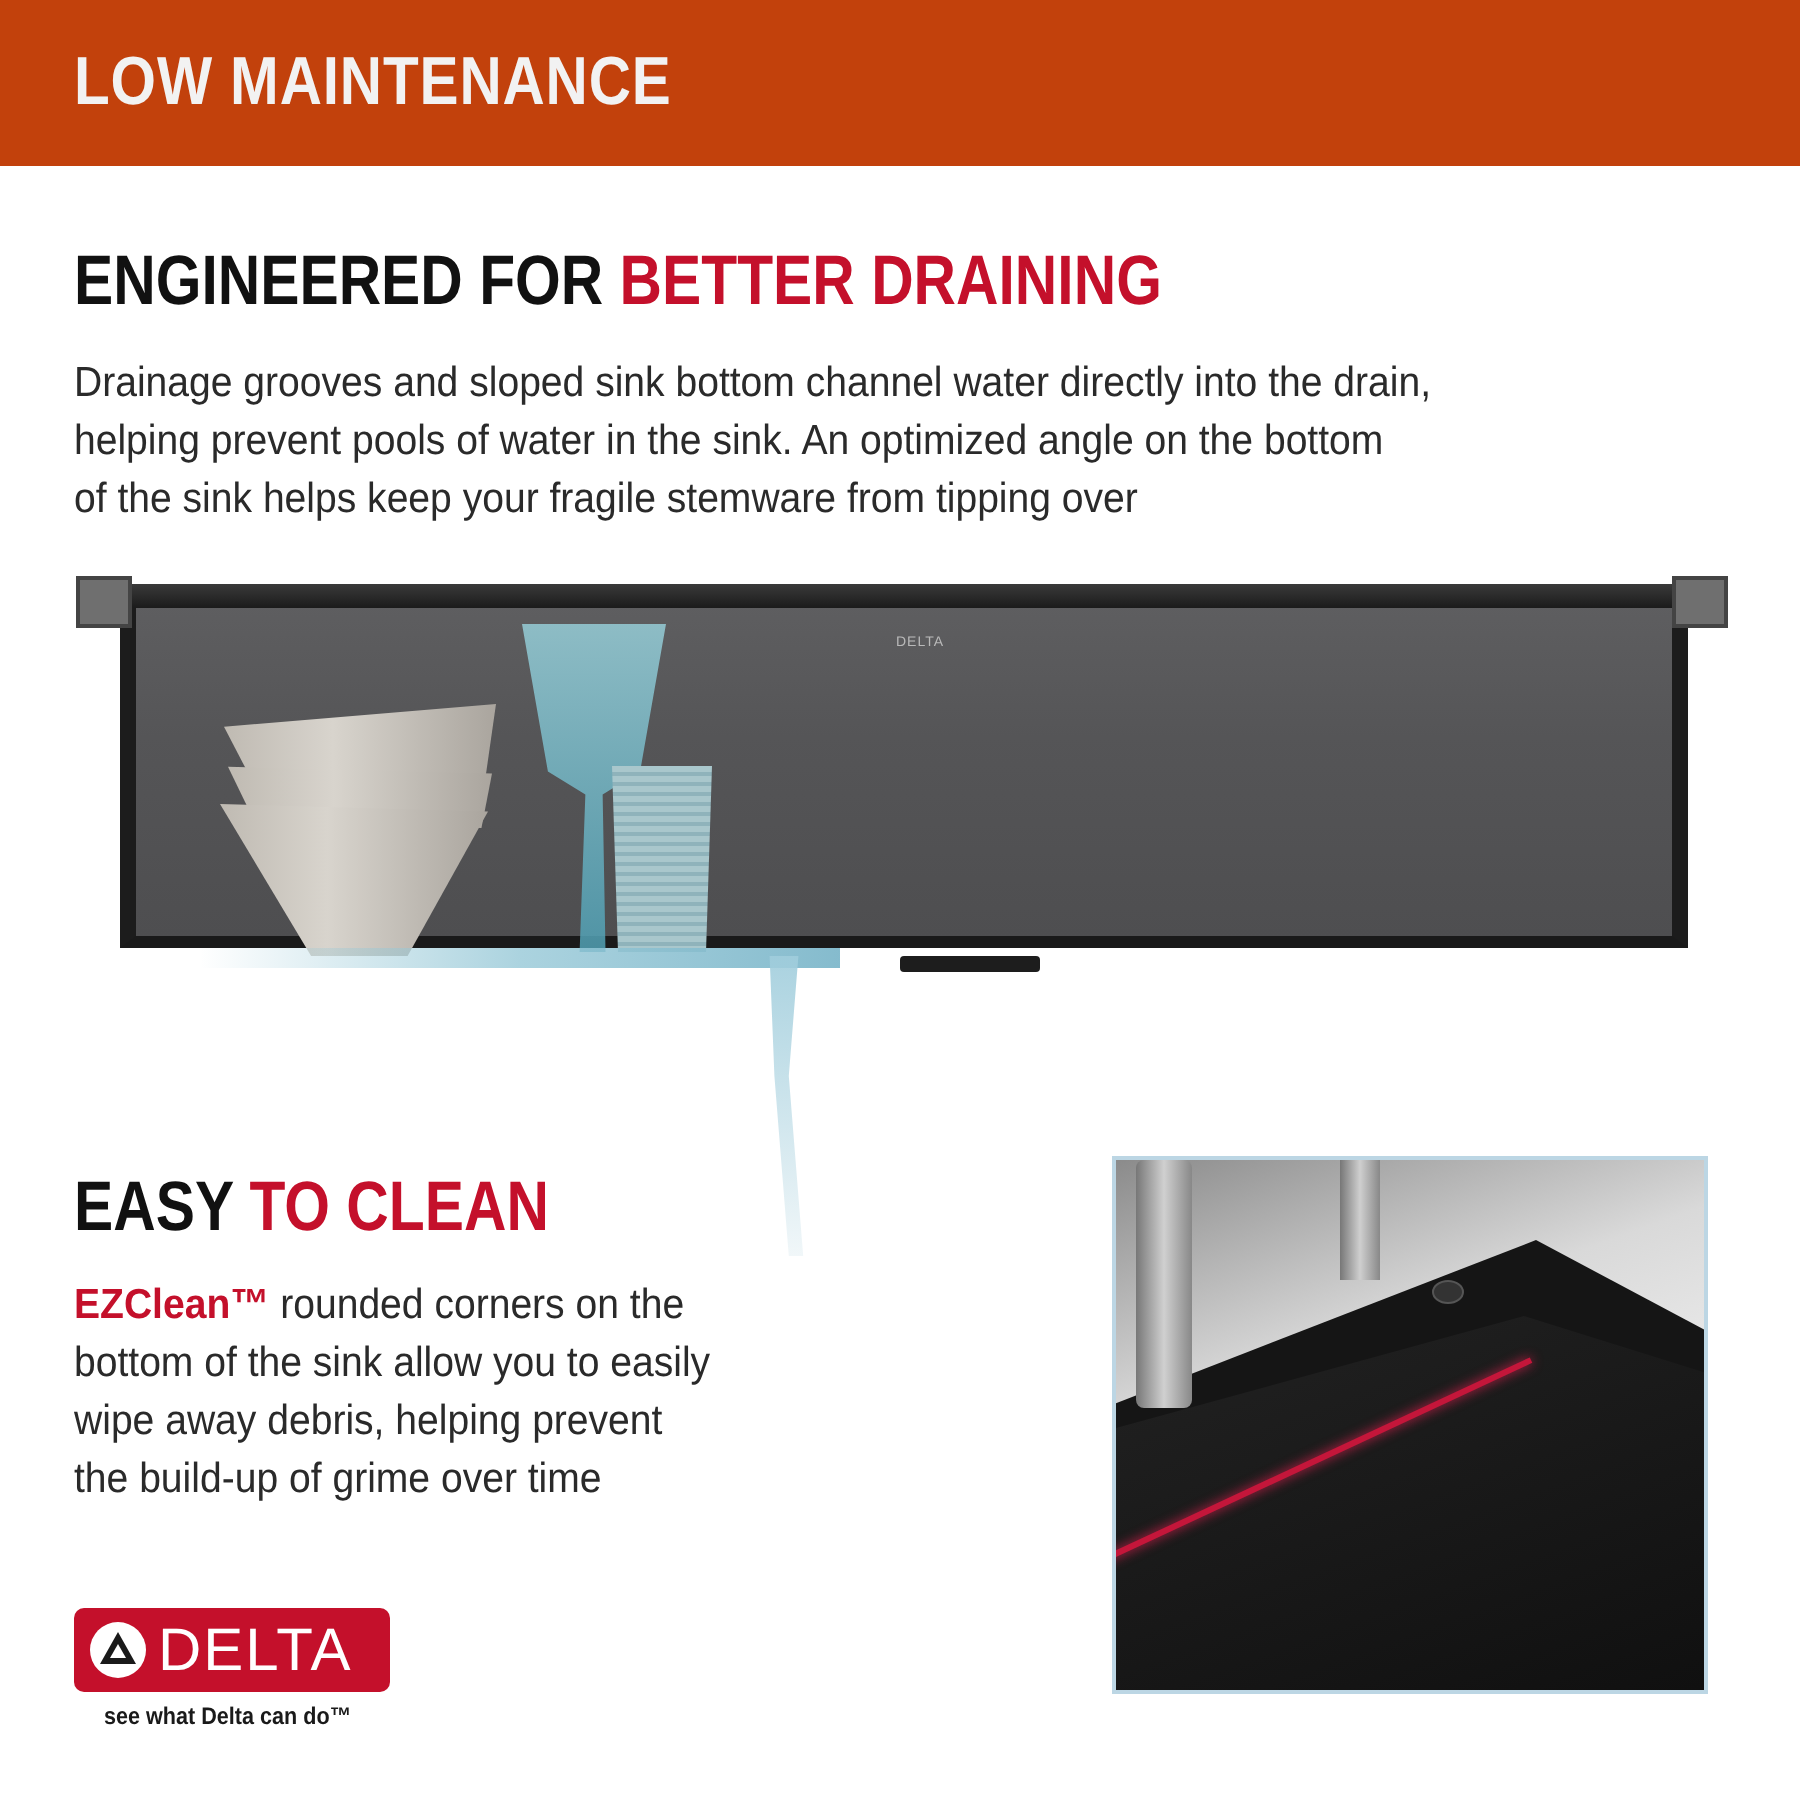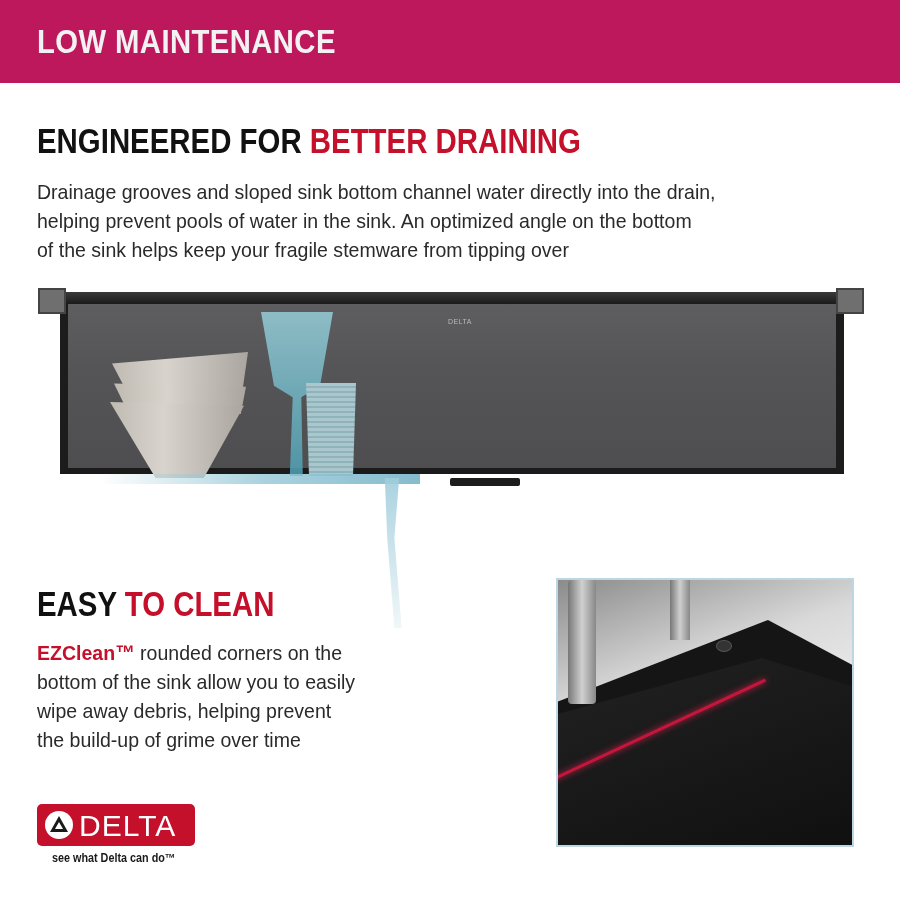--- a/index.html
+++ b/index.html
@@ -1,21 +1,21 @@
 <!DOCTYPE html>
 <html><head>
 <meta charset="utf-8">
 <style>
   * { box-sizing: border-box; margin: 0; padding: 0; }
   html, body { width: 900px; height: 900px; background: #ffffff; overflow: hidden; }
   body { position: relative; font-family: "Liberation Sans", sans-serif; color: #1a1a1a; }
 
   .header-bar {
     position: absolute; left: 0; top: 0; width: 900px; height: 83px;
-    background: #be185d;
+    background: #c2410c;
     text-decoration: underline;
   }
   .header-title {
     position: absolute; left: 37px; top: 22px;
     font-family: "Liberation Sans", sans-serif; font-weight: bold;
     font-size: 34px; letter-spacing: 0.5px; color: #f2f2f2;
     transform: scaleX(0.86); transform-origin: left top;
   }
 
   .section-heading {

